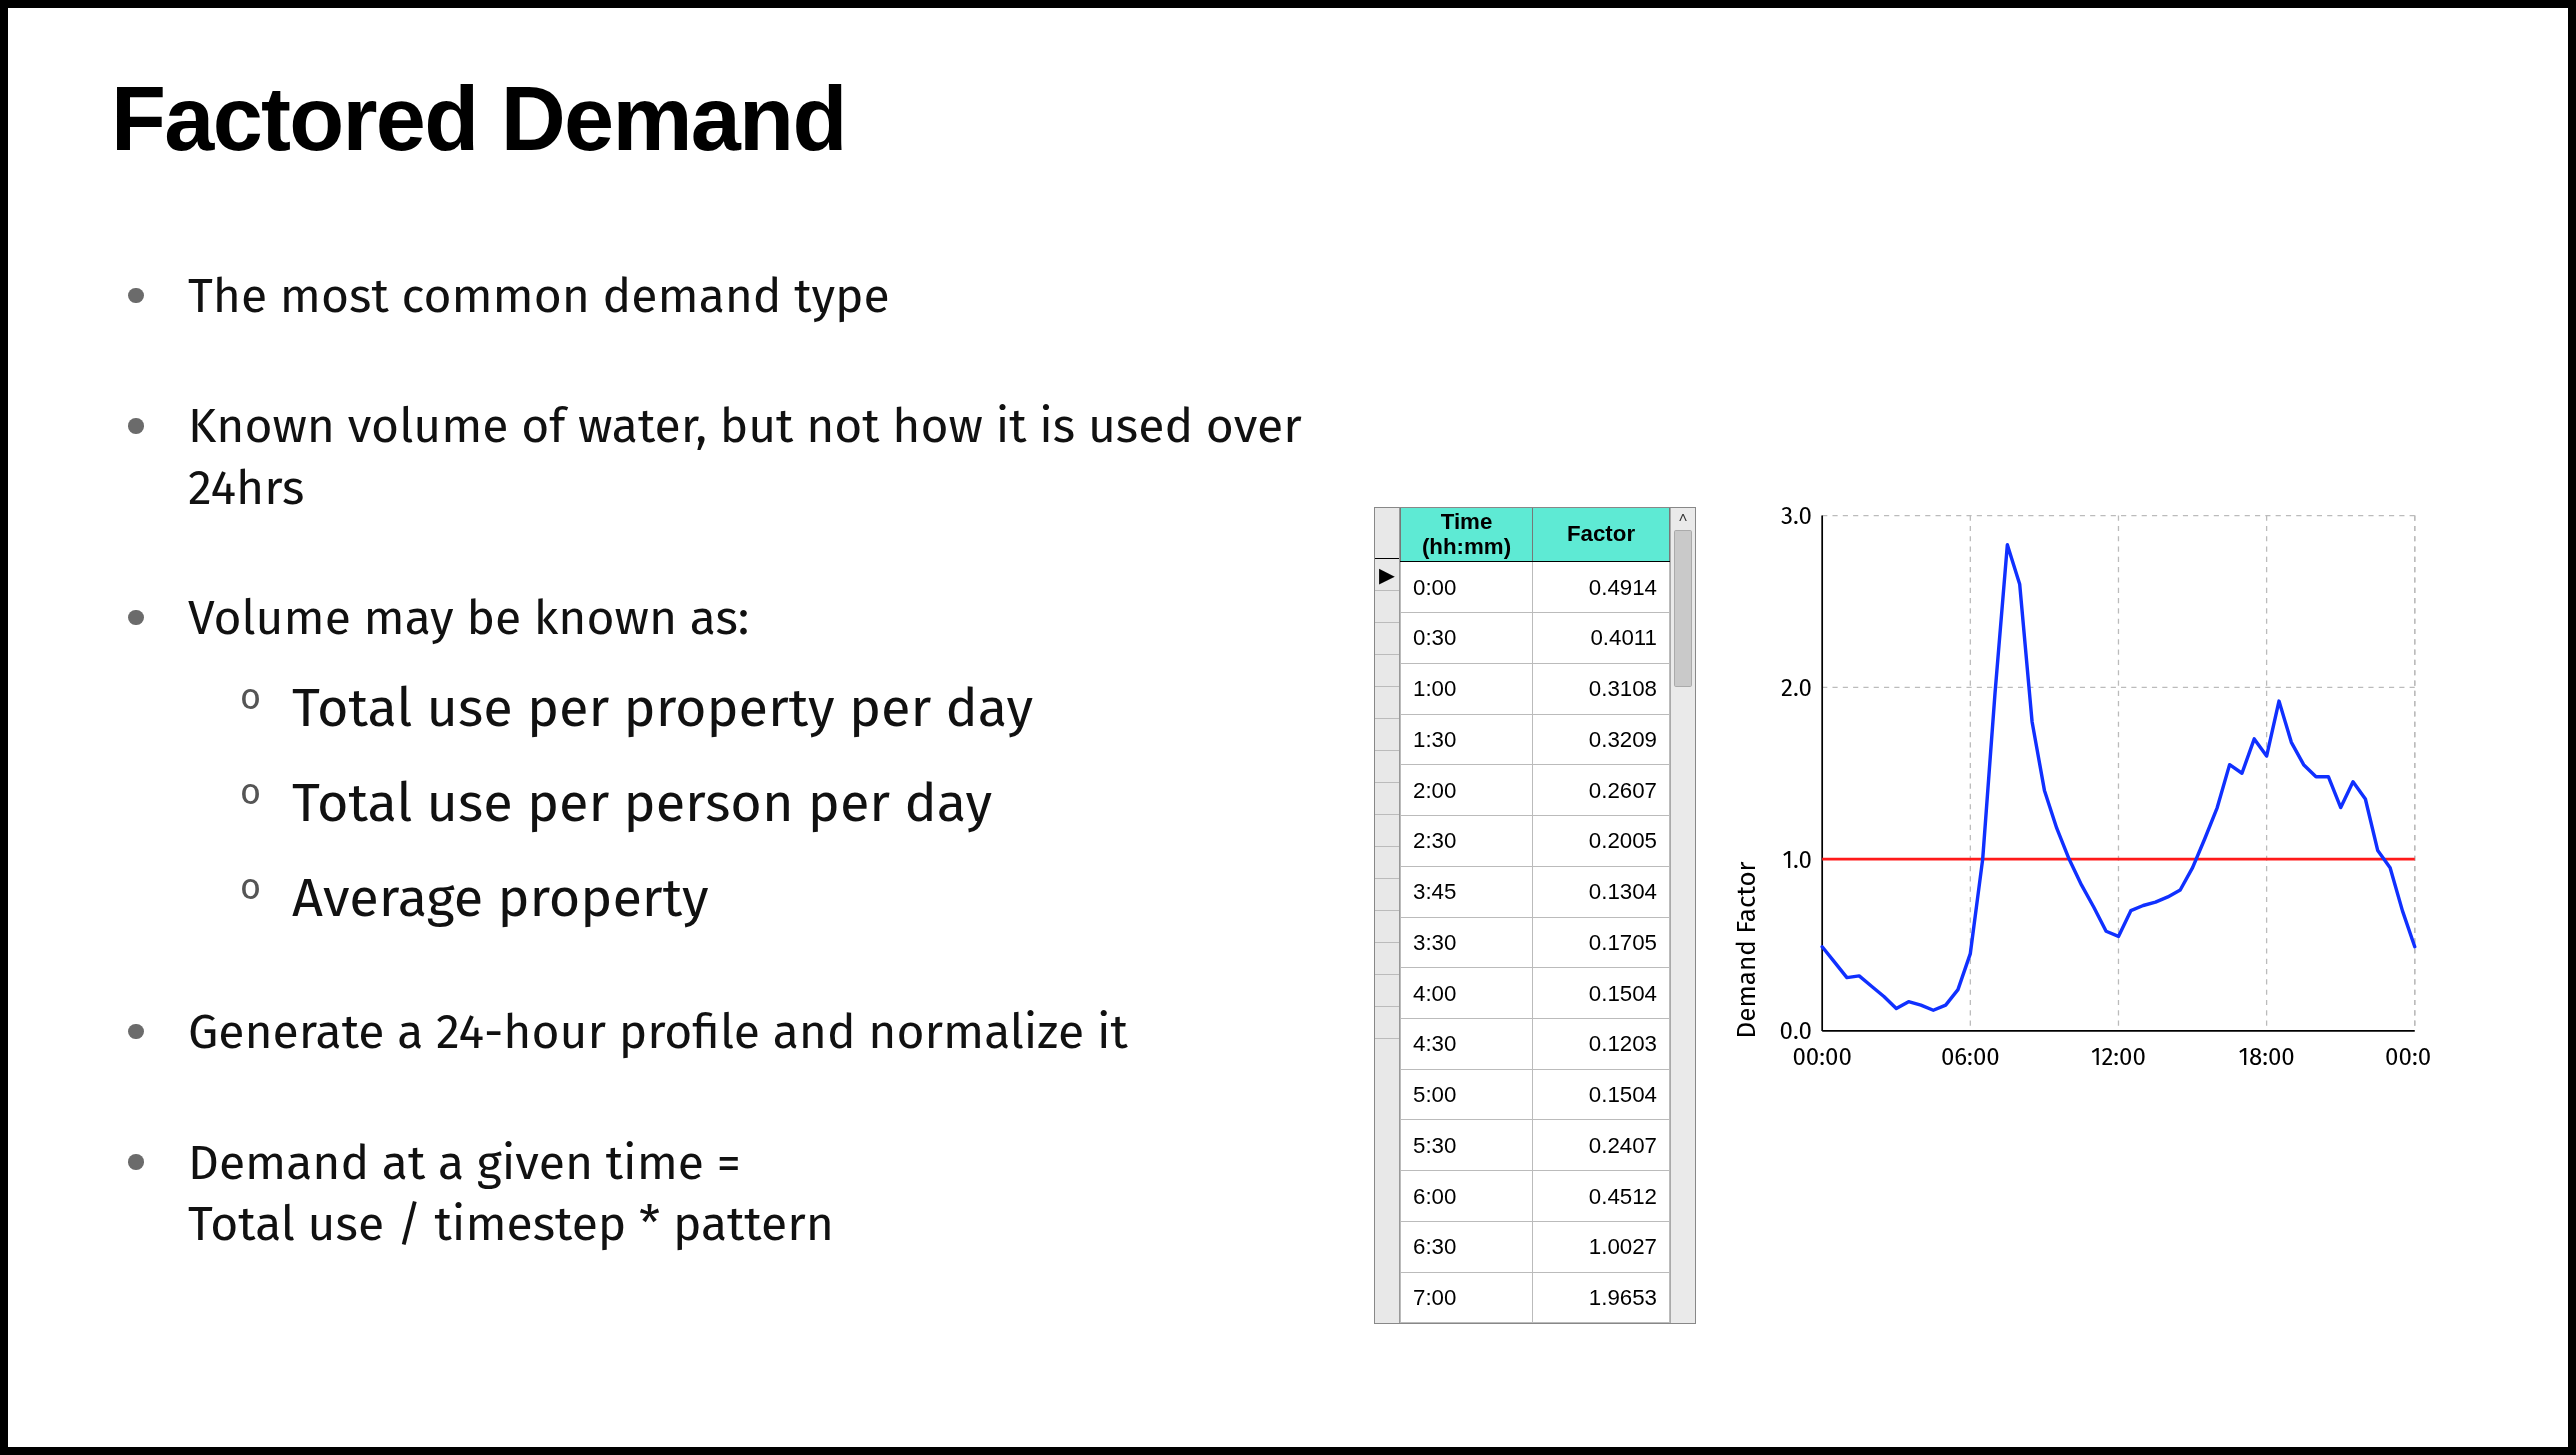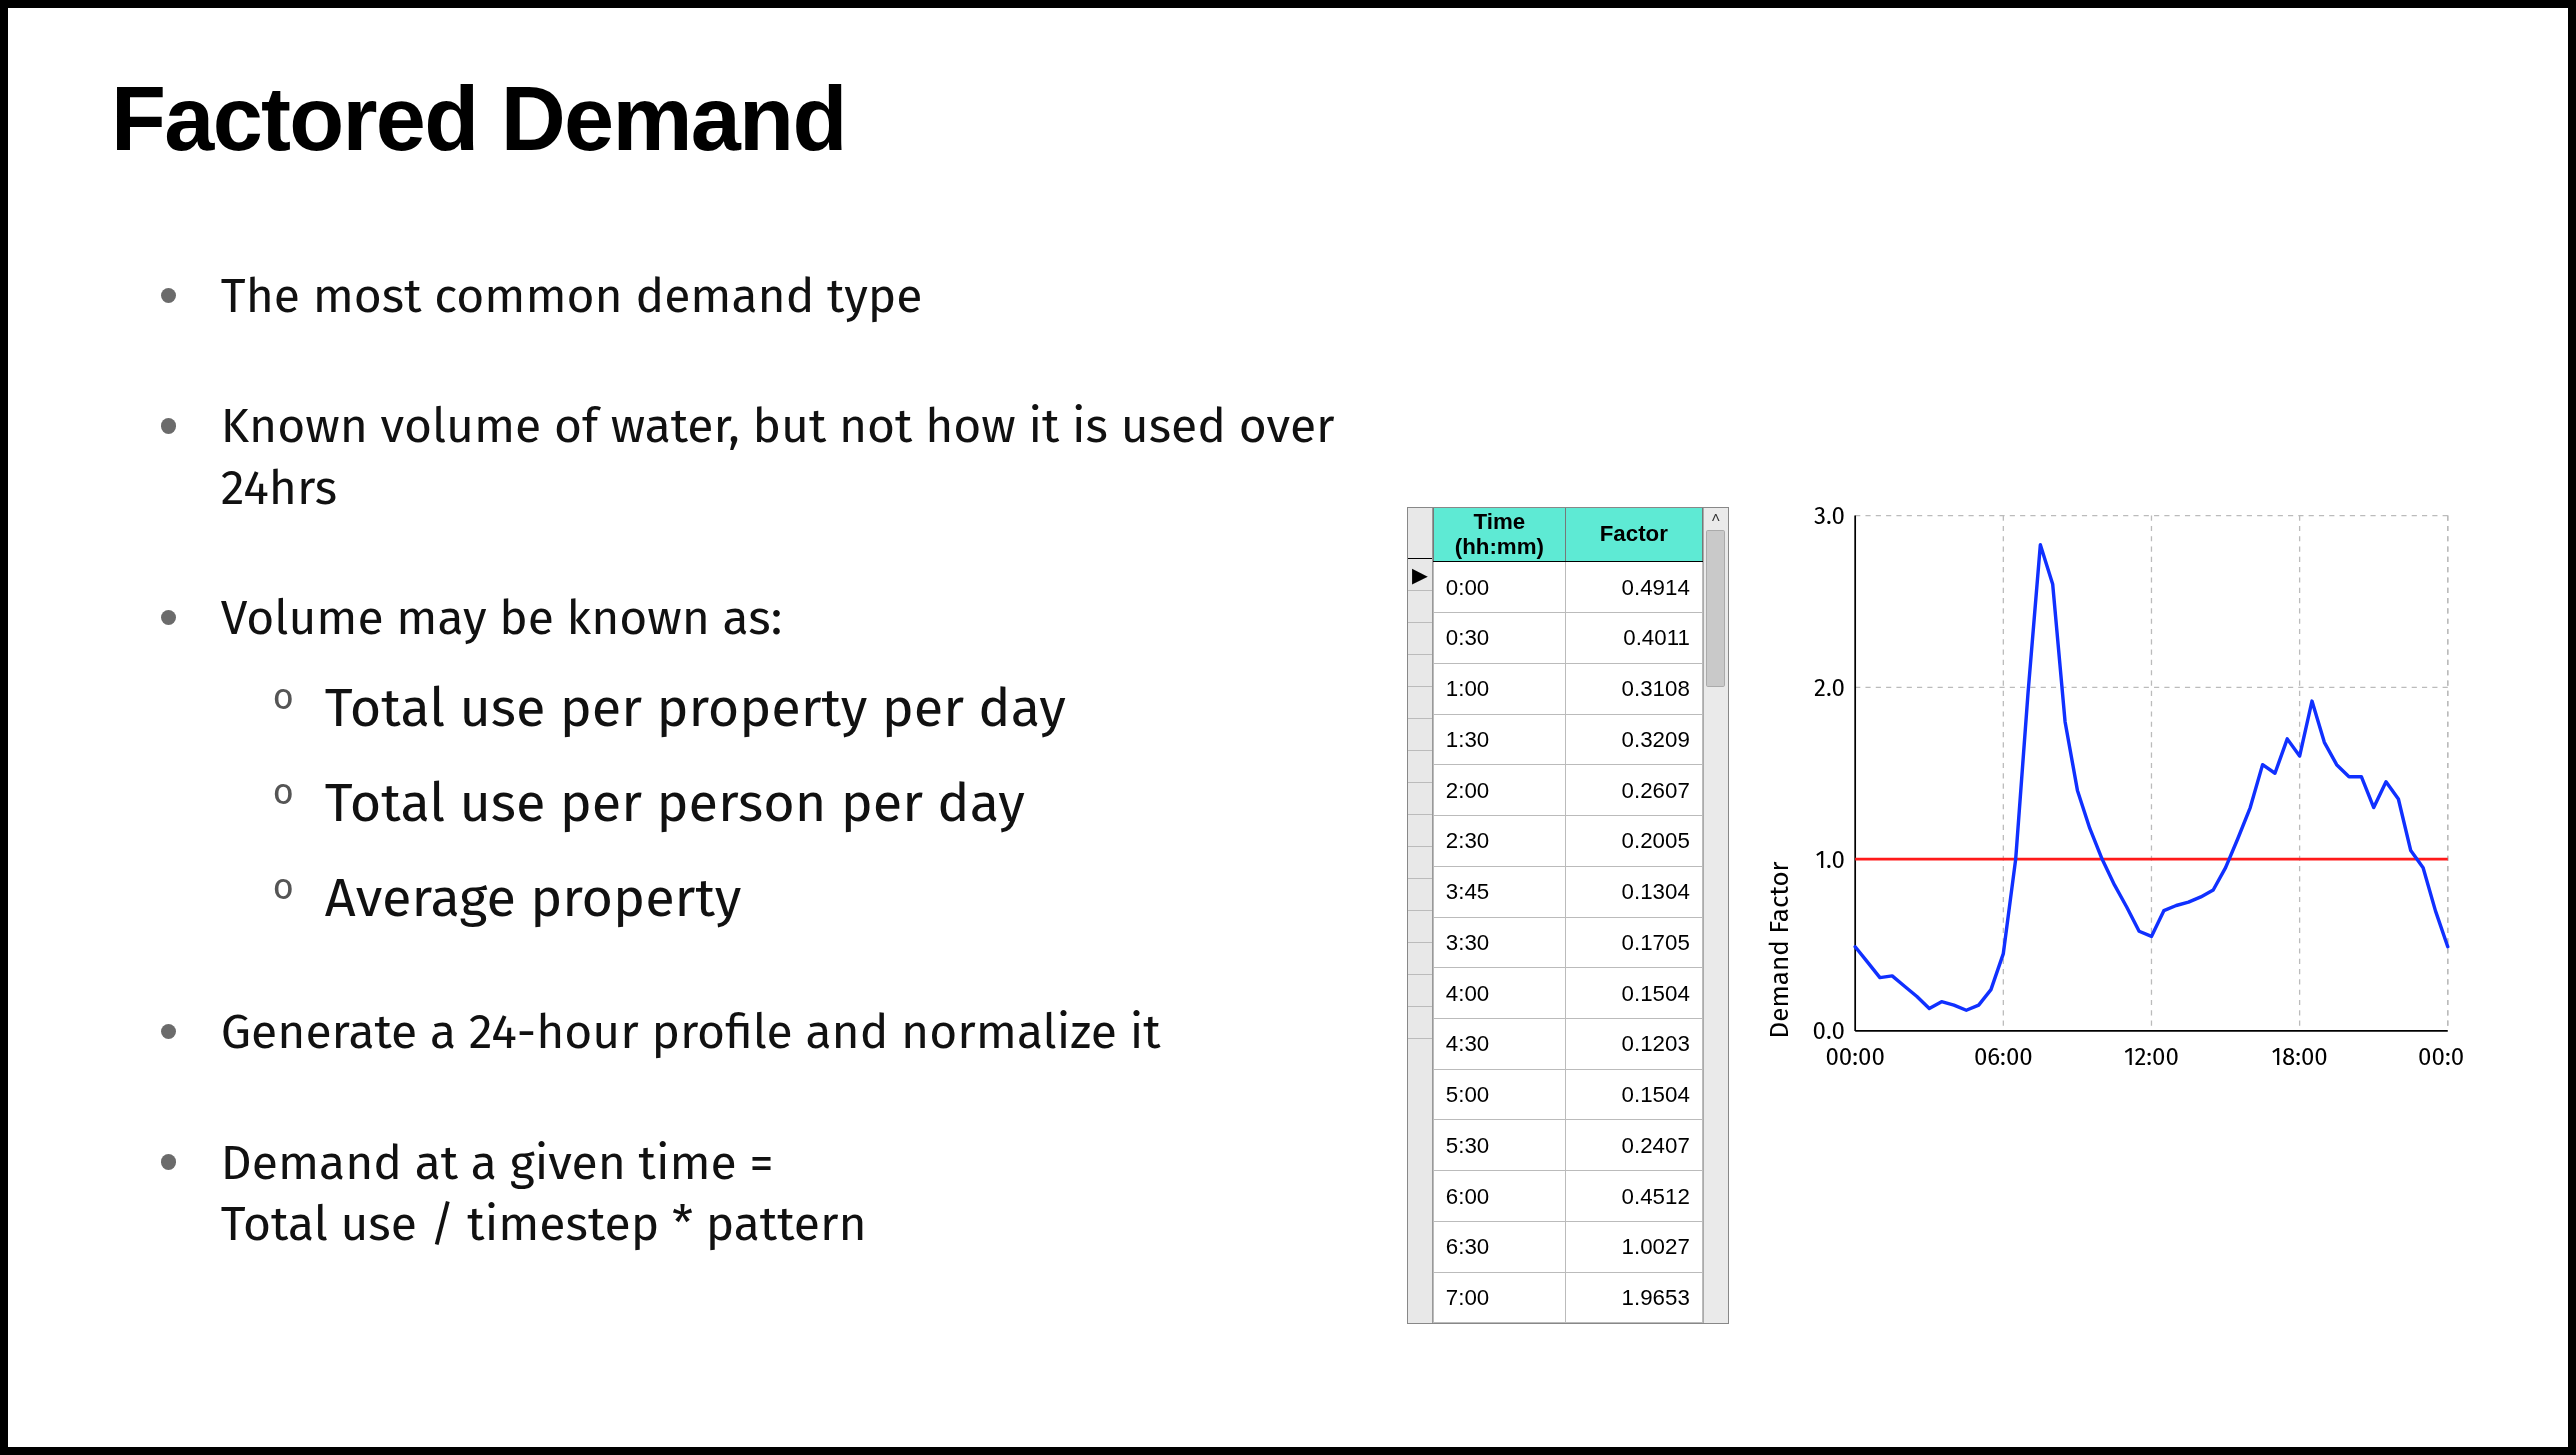--- a/index.html
+++ b/index.html
@@ -25,21 +25,20 @@
     margin: 0 0 95px 0;
     font-family: "Segoe UI Semibold","Arial Black","Arial Bold",Arial,sans-serif;
     font-weight: 900;
     letter-spacing: -1.7px;
     font-size: 90px;
     color: #000;
   }
   .cols {
     display: flex;
     gap: 34px;
-    justify-content: flex-end;
   }
   .left {
     flex: 0 0 1229px;
   }
   ul.top {
     list-style: none;
     padding: 0 0 0 17px;
     margin: 0;
   }
   ul.top > li {

